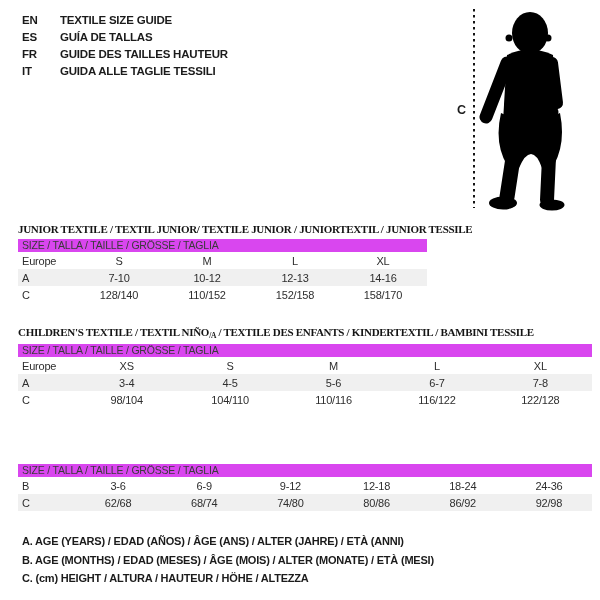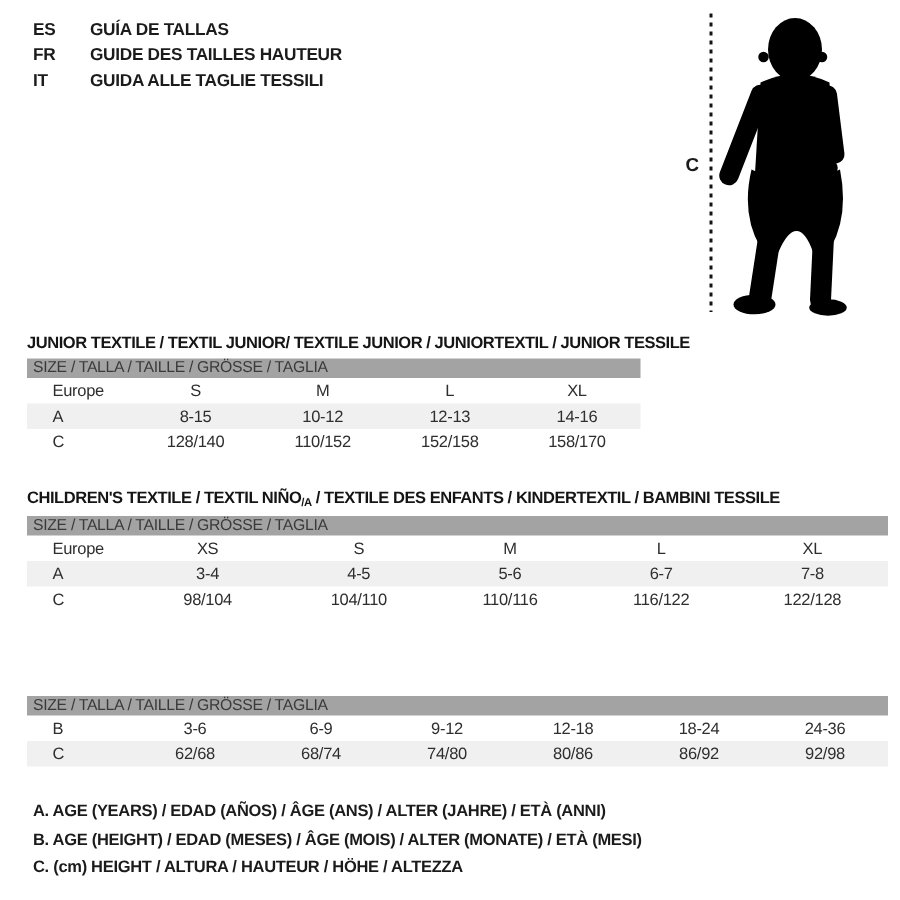--- a/index.html
+++ b/index.html
@@ -14,50 +14,54 @@
   .lang-code { width:38px; font-weight:700; font-size:11.5px; letter-spacing:-0.2px; }
   .lang-text { font-weight:700; font-size:11.5px; letter-spacing:-0.2px; white-space:nowrap; }
 
   
   .figure { position:absolute; left:450px; top:3px; width:150px; height:212px; }
   .figure svg { position:absolute; left:0; top:0; }
   .c-label { position:absolute; left:7px; top:100px; font-weight:700; font-size:12.5px; }
 
   
   .tbl-title { position:absolute; left:18px; font-weight:700; font-size:11px;
-               letter-spacing:-0.3px; color:#151515; white-space:nowrap; }
+               letter-spacing:-0.3px; color:#151515; white-space:nowrap;font-family:Liberation Serif, serif; }
   .t1-title { top:214px; }
   .t2-title { top:317px; }
   .t3-title { top:420px; line-height:16px; }
   .tbl-title sub { font-size:7.5px; vertical-align:-2px; }
 
   
   .tbl { position:absolute; left:18px; }
   .t1 { top:239px; width:409px; }
   .t2 { top:344px; width:574px; }
   .t3 { top:464px; width:574px; }
-  .size-bar { height:13px; background:#a3a3a3; font-size:10.5px; color:#3a3a3a;
+  .size-bar { height:13px; background:#d946ef; font-size:10.5px; color:#3a3a3a;
               line-height:13px; padding-left:4px; letter-spacing:-0.2px; }
   .trow { display:flex; height:17px; align-items:center; font-size:11px;
           color:#2e2e2e; letter-spacing:-0.2px; }
   .trow.alt { background:#f0f0f0; }
-  .tlabel { width:53px; padding-left:4px; flex:none;margin-left:13px; }
+  .tlabel { width:53px; padding-left:4px; flex:none; }
   .tcell { flex:1 1 0; text-align:center; }
 
   
   .legend { position:absolute; left:22px; top:532px; }
   .legend-line { height:18.5px; display:flex; align-items:center; font-weight:700;
                  font-size:11px; letter-spacing:-0.2px; color:#1b1b1b; white-space:nowrap; }
 </style>
 </head>
 <body>
 
 <div class="canvas">
 
   <section class="lang-list">
+    <div class="lang-row">
+      <span class="lang-code">EN</span>
+      <span class="lang-text">TEXTILE SIZE GUIDE</span>
+    </div>
     <div class="lang-row">
       <span class="lang-code">ES</span>
       <span class="lang-text">GUÍA DE TALLAS</span>
     </div>
     <div class="lang-row">
       <span class="lang-code">FR</span>
       <span class="lang-text">GUIDE DES TAILLES HAUTEUR</span>
     </div>
     <div class="lang-row">
       <span class="lang-code">IT</span>
@@ -91,21 +95,21 @@
     <div class="size-bar">SIZE / TALLA / TAILLE / GRÖSSE / TAGLIA</div>
     <div class="trow">
       <span class="tlabel">Europe</span>
       <span class="tcell">S</span>
       <span class="tcell">M</span>
       <span class="tcell">L</span>
       <span class="tcell">XL</span>
     </div>
     <div class="trow alt">
       <span class="tlabel">A</span>
-      <span class="tcell">8-15</span>
+      <span class="tcell">7-10</span>
       <span class="tcell">10-12</span>
       <span class="tcell">12-13</span>
       <span class="tcell">14-16</span>
     </div>
     <div class="trow">
       <span class="tlabel">C</span>
       <span class="tcell">128/140</span>
       <span class="tcell">110/152</span>
       <span class="tcell">152/158</span>
       <span class="tcell">158/170</span>
@@ -158,17 +162,17 @@
       <span class="tcell">68/74</span>
       <span class="tcell">74/80</span>
       <span class="tcell">80/86</span>
       <span class="tcell">86/92</span>
       <span class="tcell">92/98</span>
     </div>
   </section>
 
   <section class="legend">
     <div class="legend-line">A. AGE (YEARS) / EDAD (AÑOS) / ÂGE (ANS) / ALTER (JAHRE) / ETÀ (ANNI)</div>
-    <div class="legend-line">B. AGE (HEIGHT) / EDAD (MESES) / ÂGE (MOIS) / ALTER (MONATE) / ETÀ (MESI)</div>
+    <div class="legend-line">B. AGE (MONTHS) / EDAD (MESES) / ÂGE (MOIS) / ALTER (MONATE) / ETÀ (MESI)</div>
     <div class="legend-line">C. (cm) HEIGHT / ALTURA / HAUTEUR / HÖHE / ALTEZZA</div>
   </section>
 
 </div>
 
 </body></html>

